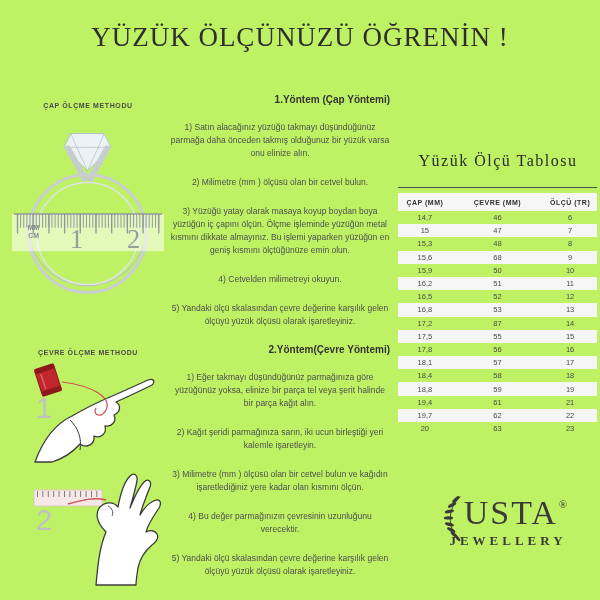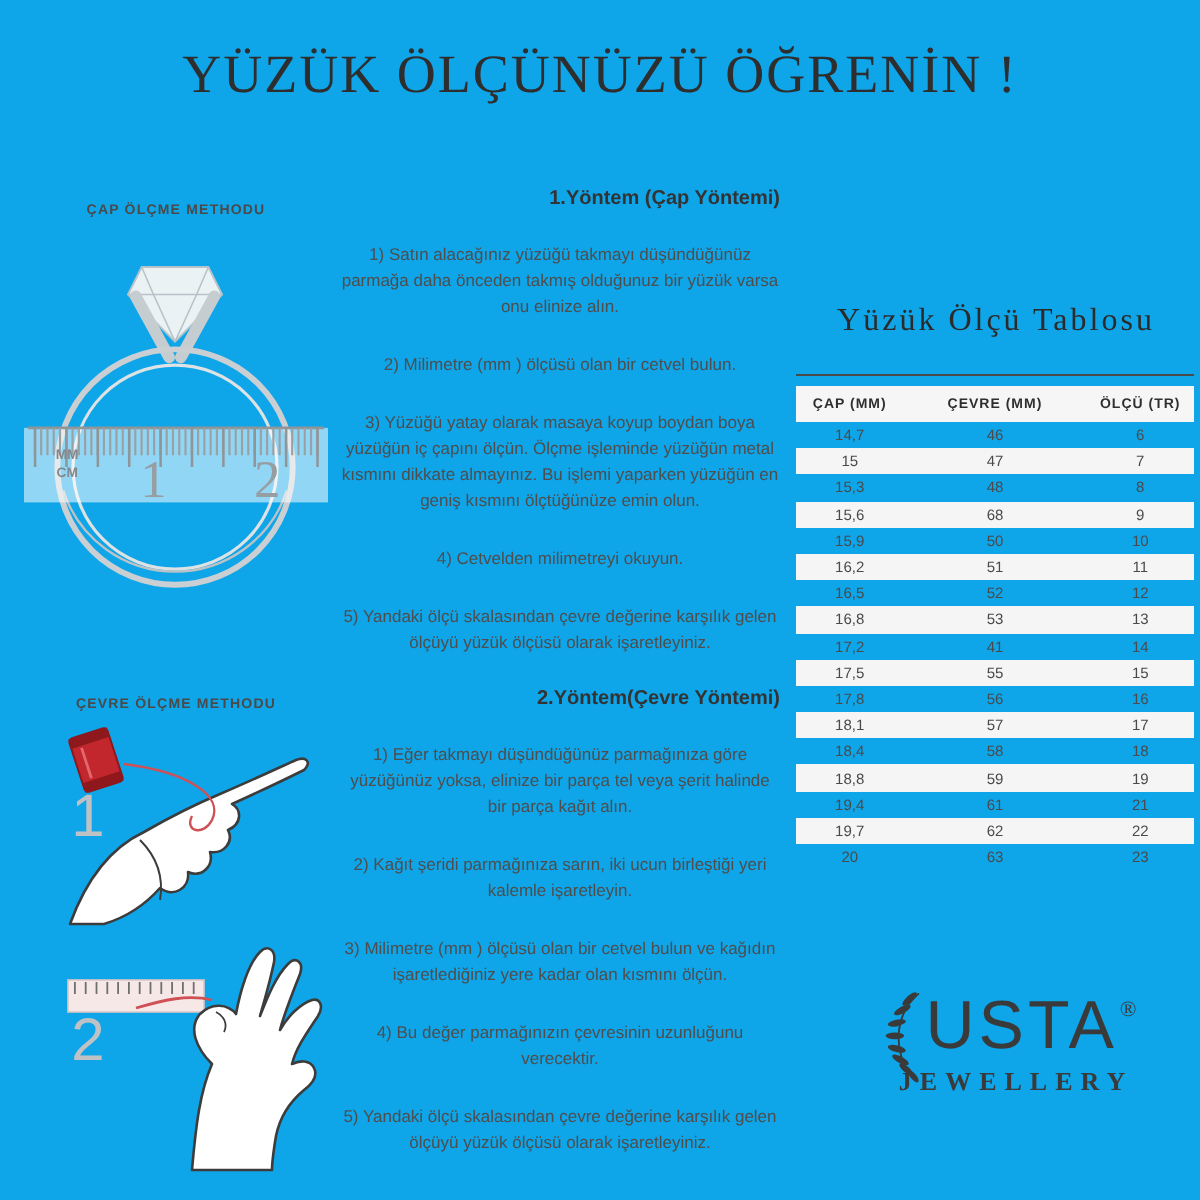--- a/index.html
+++ b/index.html
@@ -1,16 +1,16 @@
 <!DOCTYPE html>
 <html><head>
 <meta charset="utf-8">
 <style>
   html,body{margin:0;padding:0;background:#fff;}
-  .page{position:relative;width:600px;height:600px;background:#0ea5e9;overflow:hidden;
+  .page{position:relative;width:600px;height:600px;background:#bef264;overflow:hidden;
         font-family:"Liberation Sans",sans-serif;color:#4e4e4e;}
   .title{position:absolute;top:22px;left:0;right:0;text-align:center;
          font-family:"Liberation Serif",serif;font-size:27px;letter-spacing:1px;color:#2e2e2e;}
   .illu-caption{position:absolute;width:160px;text-align:center;font-size:7px;font-weight:bold;
                 letter-spacing:.6px;color:#4a4a4a;}
   #cap1{left:8px;top:102px;}
   #cap2{left:8px;top:349px;}
   .ring-svg{position:absolute;left:12px;top:116px;width:152px;height:190px;}
   .hand1-svg{position:absolute;left:10px;top:358px;width:165px;height:106px;}
   .hand2-svg{position:absolute;left:10px;top:460px;width:165px;height:126px;}
@@ -25,21 +25,21 @@
   .size-table{position:absolute;left:398px;top:193px;width:199px;border-collapse:collapse;
               font-size:7.5px;color:#4a4a4a;}
   .size-table th{font-size:7px;font-weight:bold;letter-spacing:.5px;color:#2f2f2f;
                  background:#f6f6f6;padding:6px 0 5px;text-align:center;}
   .size-table td{padding:2.1px 0;text-align:center;}
   .size-table tbody tr:nth-child(even){background:#f5f5f5;}
   .c1{width:27%;} .c2{width:46%;} .c3{width:27%;}
   .logo{position:absolute;left:428px;top:496px;width:160px;text-align:center;color:#3a3a3a;}
   .logo-row{position:relative;display:inline-block;padding-left:14px;}
   .laurel{position:absolute;left:-8px;top:-4px;width:24px;height:50px;}
-  .brand{font-family:Liberation Sans, sans-serif;font-size:34px;line-height:1;letter-spacing:2px;}
+  .brand{font-family:Liberation Serif, serif;font-size:34px;line-height:1;letter-spacing:2px;}
   .reg{font-family:"Liberation Serif",serif;font-size:11px;position:relative;top:-16px;left:1px;}
   .logo-sub{margin-top:3px;font-family:"Liberation Serif",serif;font-size:13px;font-weight:bold;
             letter-spacing:4px;text-align:center;}
   .stepnum{font-family:"Liberation Sans",sans-serif;fill:#bfc2c4;}
   .rulnum{font-family:"Liberation Serif",serif;fill:#979ea2;}
   .rulunit{font-family:"Liberation Sans",sans-serif;font-weight:bold;fill:#82898d;}
 </style>
 </head>
 <body>
 
@@ -189,21 +189,21 @@
           <td>52</td>
           <td>12</td>
         </tr>
       <tr>
           <td>16,8</td>
           <td>53</td>
           <td>13</td>
         </tr>
       <tr>
           <td>17,2</td>
-          <td>41</td>
+          <td>87</td>
           <td>14</td>
         </tr>
       <tr>
           <td>17,5</td>
           <td>55</td>
           <td>15</td>
         </tr>
       <tr>
           <td>17,8</td>
           <td>56</td>

